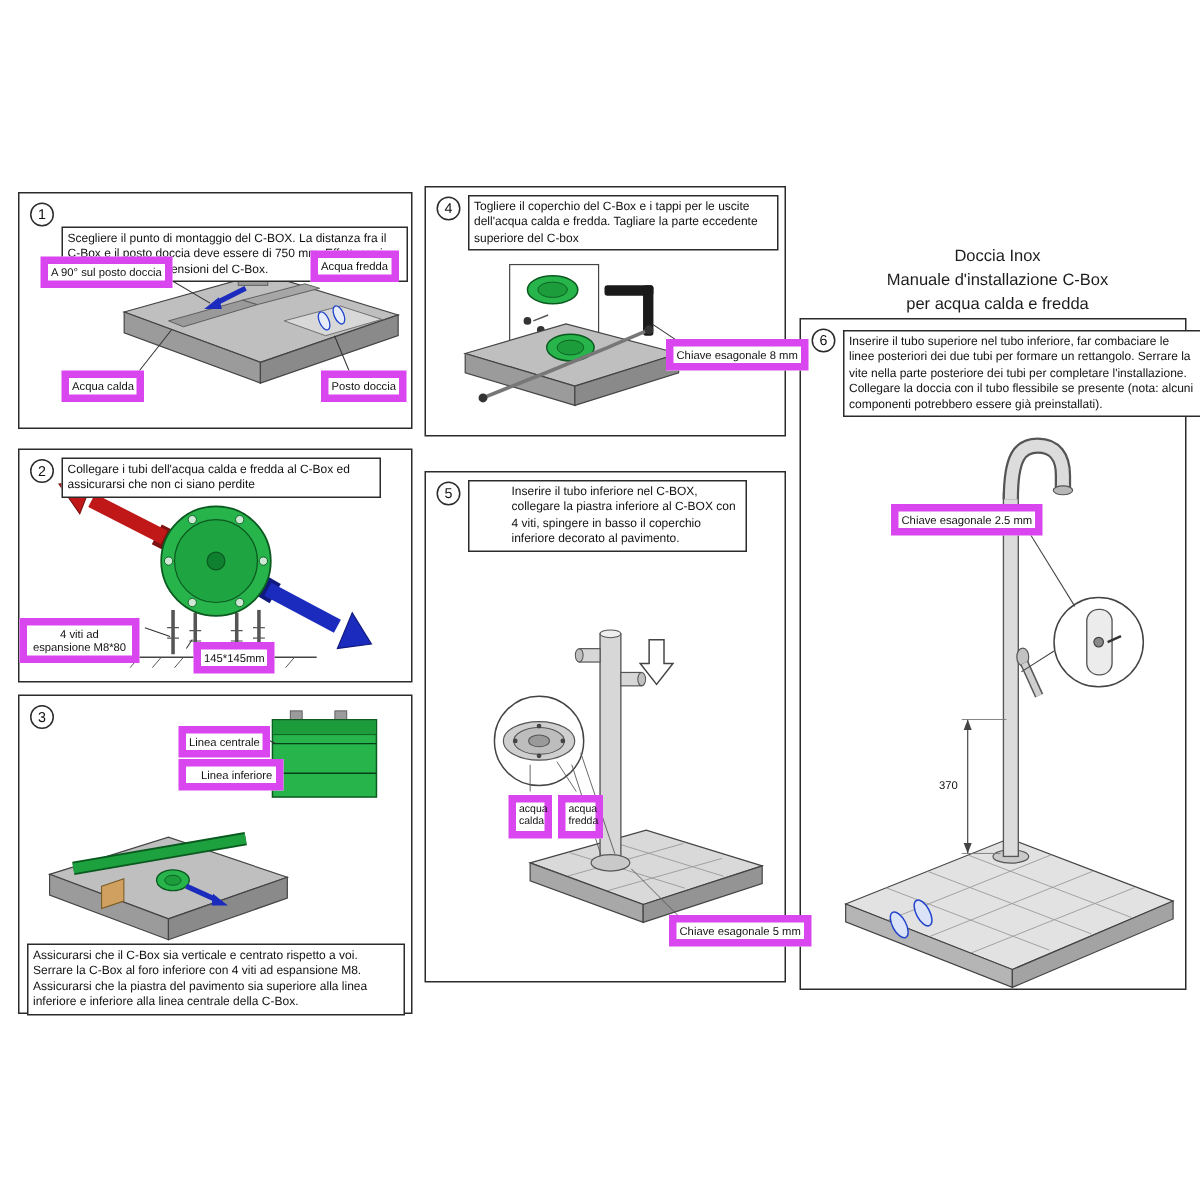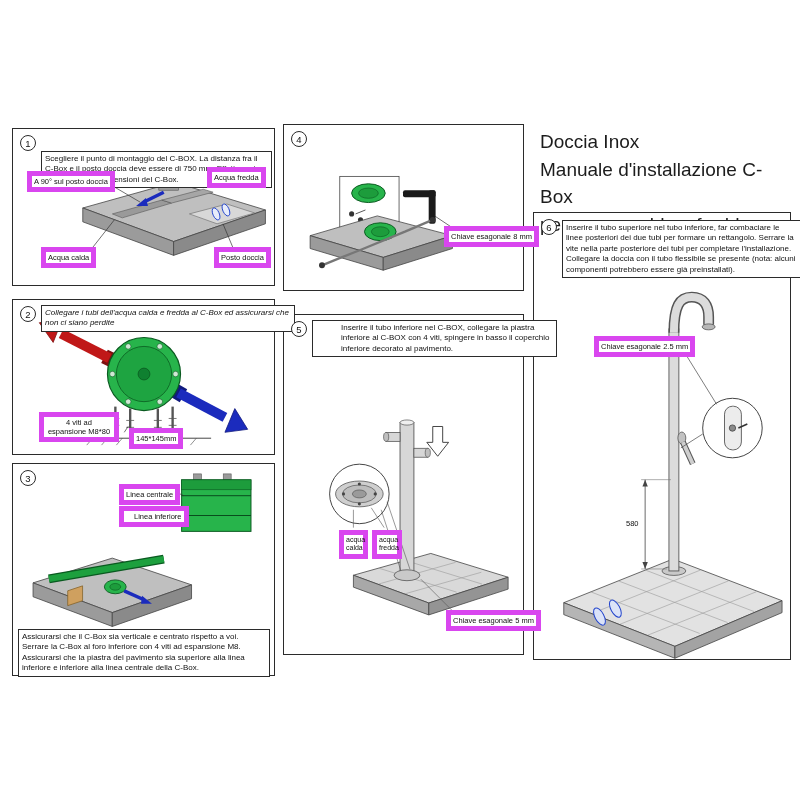--- a/index.html
+++ b/index.html
@@ -10,21 +10,21 @@
   .step-num { position:absolute; left:7px; top:6px; width:16px; height:16px; border:1px solid #2b2b2b;
               border-radius:50%; font-size:9.5px; display:flex; align-items:center; justify-content:center;
               background:#fff; z-index:4; }
   .step-text { position:absolute; border:1px solid #2b2b2b; font-size:8px; line-height:1.3;
                padding:2px 3px; background:#fff; z-index:3; }
   .label { position:absolute; border:5px solid #d946ef; font-size:7.5px; line-height:1.2;
            padding:1px 2px; background:#fff; z-index:4; white-space:nowrap; }
   .label.wrap { white-space:normal; text-align:center; }
   .plain { position:absolute; font-size:8px; z-index:4; background:#fff; }
   .illus { position:absolute; inset:0; width:100%; height:100%; z-index:1; }
-  .title-block { position:absolute; font-size:19px; line-height:1.45; color:#1c1c1c; z-index:2; }
+  .title-block { position:absolute; text-align:center; font-size:11px; line-height:1.45; color:#1c1c1c; z-index:2;margin-top:36px; }
   #panel1 { left:12px;  top:128px; width:263px; height:158px; }
   #panel2 { left:12px;  top:299px; width:263px; height:156px; }
   #panel3 { left:12px;  top:463px; width:263px; height:213px; }
   #panel4 { left:283px; top:124px; width:241px; height:167px; }
   #panel5 { left:283px; top:314px; width:241px; height:341px; }
   #panel6 { left:533px; top:212px; width:258px; height:448px; }
   #title  { left:540px; top:128px; width:250px; }
 </style>
 </head>
 <body>
@@ -74,21 +74,21 @@
       </g>
     </svg>
     <div class="label" style="left:14px; top:42px;">A 90° sul posto doccia</div>
     <div class="label" style="left:194px; top:38px;">Acqua fredda</div>
     <div class="label" style="left:28px; top:118px;">Acqua calda</div>
     <div class="label" style="left:201px; top:118px;">Posto doccia</div>
   </section>
 
   <section class="panel" id="panel2">
     <div class="step-num">2</div>
-    <div class="step-text" style="left:28px; top:5px; width:254px;font-style:italic;">Collegare i tubi dell'acqua calda e fredda al C-Box ed assicurarsi che non ci siano perdite</div>
+    <div class="step-text" style="left:28px; top:5px; width:213px;">Collegare i tubi dell'acqua calda e fredda al C-Box ed assicurarsi che non ci siano perdite</div>
     <svg class="illus" viewBox="0 0 263 156">
       <g stroke="#444">
         <line x1="70" y1="140" x2="200" y2="140" stroke-width="1"></line>
         <line x1="80" y1="140" x2="74" y2="147" stroke-width="0.6"></line>
         <line x1="95" y1="140" x2="89" y2="147" stroke-width="0.6"></line>
         <line x1="110" y1="140" x2="104" y2="147" stroke-width="0.6"></line>
         <line x1="125" y1="140" x2="119" y2="147" stroke-width="0.6"></line>
         <line x1="140" y1="140" x2="134" y2="147" stroke-width="0.6"></line>
         <line x1="155" y1="140" x2="149" y2="147" stroke-width="0.6"></line>
         <line x1="170" y1="140" x2="164" y2="147" stroke-width="0.6"></line>
@@ -127,21 +127,21 @@
         <circle cx="148" cy="47" r="2.8" fill="#cfe8d4" stroke="#0a5a20" stroke-width="0.6"></circle>
         <circle cx="116" cy="47" r="2.8" fill="#cfe8d4" stroke="#0a5a20" stroke-width="0.6"></circle>
         <circle cx="148" cy="103" r="2.8" fill="#cfe8d4" stroke="#0a5a20" stroke-width="0.6"></circle>
         <circle cx="116" cy="103" r="2.8" fill="#cfe8d4" stroke="#0a5a20" stroke-width="0.6"></circle>
       </g>
       <g stroke="#333" stroke-width="0.7">
         <line x1="84" y1="120" x2="101" y2="126"></line>
         <line x1="116" y1="128" x2="112" y2="134"></line>
       </g>
     </svg>
-    <div class="label wrap" style="left:26px; top:112px; width:80px;">4 viti ad espansione M8*80</div>
+    <div class="label wrap" style="left:0; top:112px; width:80px;">4 viti ad espansione M8*80</div>
     <div class="label" style="left:116px; top:128px;">145*145mm</div>
   </section>
 
   <section class="panel" id="panel3">
     <div class="step-num">3</div>
     <svg class="illus" viewBox="0 0 263 213">
       <g>
         <rect x="182" y="10" width="8" height="6" fill="#9b9b9b" stroke="#555" stroke-width="0.6"></rect>
         <rect x="212" y="10" width="8" height="6" fill="#9b9b9b" stroke="#555" stroke-width="0.6"></rect>
         <rect x="170" y="16" width="70" height="52" fill="#27b44b" stroke="#0a5a20" stroke-width="1"></rect>
@@ -174,20 +174,21 @@
         <polygon points="140,141 130,133 129,141" fill="#1b2bbd"></polygon>
       </g>
     </svg>
     <div class="label" style="left:106px; top:20px;">Linea centrale</div>
     <div class="label" style="left:106px; top:42px;padding-left:10px;">Linea inferiore</div>
     <div class="step-text" style="left:5px; top:165px; width:252px;">Assicurarsi che il C-Box sia verticale e centrato rispetto a voi. Serrare la C-Box al foro inferiore con 4 viti ad espansione M8. Assicurarsi che la piastra del pavimento sia superiore alla linea inferiore e inferiore alla linea centrale della C-Box.</div>
   </section>
 
   <section class="panel" id="panel4">
     <div class="step-num">4</div>
+    <div class="step-text" style="left:28px; top:5px; width:207px;">Togliere il coperchio del C-Box e i tappi per le uscite dell'acqua calda e fredda. Tagliare la parte eccedente superiore del C-box</div>
     <svg class="illus" viewBox="0 0 241 167">
       <g>
         <rect x="56" y="52" width="60" height="52" fill="#fff" stroke="#444" stroke-width="0.8"></rect>
         <ellipse cx="85" cy="69" rx="17" ry="9.5" fill="#27b44b" stroke="#0a5a20" stroke-width="1"></ellipse>
         <ellipse cx="85" cy="69" rx="10" ry="5.2" fill="#1d9c3c" stroke="#0a5a20" stroke-width="0.6"></ellipse>
         <circle cx="68" cy="90" r="2.6" fill="#333"></circle>
         <circle cx="77" cy="96" r="2.6" fill="#333"></circle>
         <line x1="72" y1="90" x2="82" y2="86" stroke="#555" stroke-width="1"></line>
       </g>
       <g>
@@ -210,21 +211,21 @@
       </g>
       <g stroke="#333" stroke-width="0.7">
         <line x1="170" y1="104" x2="152" y2="92"></line>
       </g>
     </svg>
     <div class="label" style="left:160px; top:101px;">Chiave esagonale 8 mm</div>
   </section>
 
   <section class="panel" id="panel5">
     <div class="step-num">5</div>
-    <div class="step-text" style="left:28px; top:5px; width:245px;padding-left:28px;">Inserire il tubo inferiore nel C-BOX, collegare la piastra inferiore al C-BOX con 4 viti, spingere in basso il coperchio inferiore decorato al pavimento.</div>
+    <div class="step-text" style="left:28px; top:5px; width:186px;padding-left:28px;">Inserire il tubo inferiore nel C-BOX, collegare la piastra inferiore al C-BOX con 4 viti, spingere in basso il coperchio inferiore decorato al pavimento.</div>
     <svg class="illus" viewBox="0 0 241 341">
       <g>
         <polygon points="70,262 148,240 226,264 146,290" fill="#d9d9d9" stroke="#444" stroke-width="0.8"></polygon>
         <g stroke="#999" stroke-width="0.6">
           <line x1="95" y1="271" x2="173" y2="249"></line>
           <line x1="121" y1="281" x2="199" y2="259"></line>
           <line x1="96" y1="255" x2="174" y2="279"></line>
           <line x1="122" y1="247" x2="200" y2="271"></line>
         </g>
         <polygon points="70,262 146,290 146,302 70,274" fill="#a8a8a8" stroke="#444" stroke-width="0.8"></polygon>
@@ -312,16 +313,16 @@
       </g>
       <g>
         <line x1="112" y1="268" x2="112" y2="358" stroke="#444" stroke-width="0.8"></line>
         <polygon points="112,268 109.3,275 114.7,275" fill="#444"></polygon>
         <polygon points="112,358 109.3,351 114.7,351" fill="#444"></polygon>
         <line x1="108" y1="268" x2="138" y2="268" stroke="#777" stroke-width="0.6"></line>
         <line x1="108" y1="358" x2="134" y2="358" stroke="#777" stroke-width="0.6"></line>
       </g>
     </svg>
     <div class="label" style="left:60px; top:123px;">Chiave esagonale 2.5 mm</div>
-    <div class="plain" style="left:92px; top:306px; font-size:7.5px;">580</div>
+    <div class="plain" style="left:92px; top:306px; font-size:7.5px;">370</div>
   </section>
 
 </div>
 
 </body></html>

